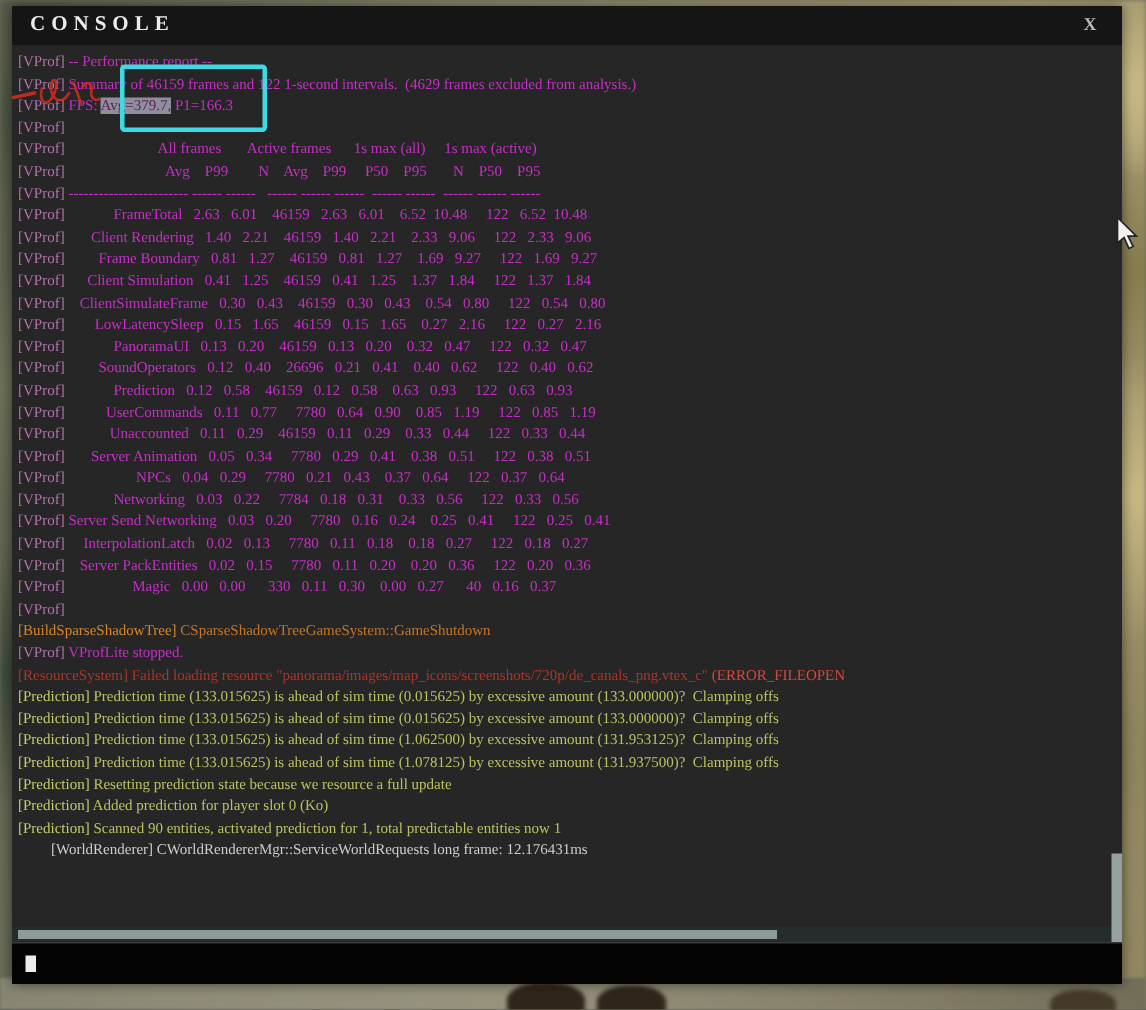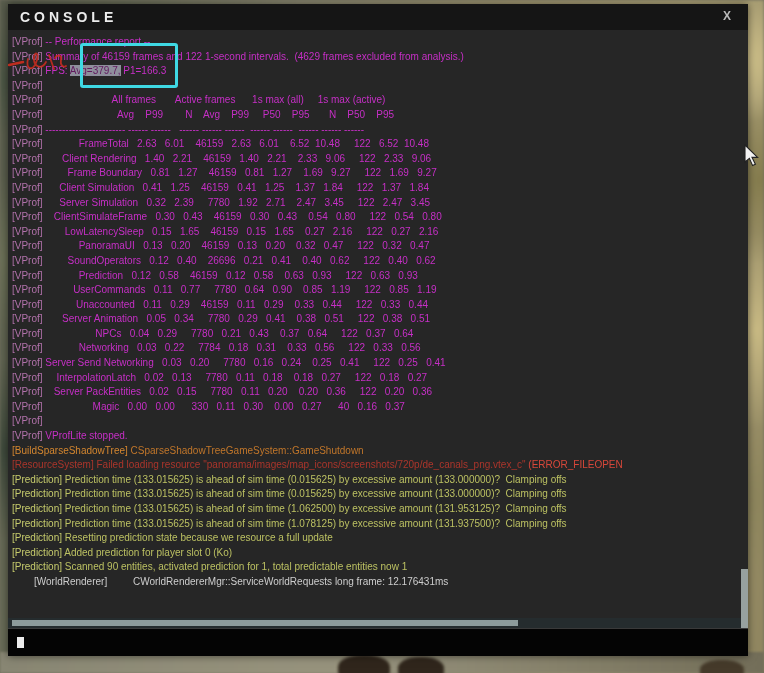--- a/index.html
+++ b/index.html
@@ -1,17 +1,17 @@
 <!DOCTYPE html>
 <html style="--c-magenta: #c62fc6; --c-mauve: #b272ab; --c-orange: #c1762a; --c-orange_bright: #d4862f; --c-red: #ab352b; --c-red_bright: #d8473a; --c-green: #bcc162; --c-green_bright: #c7cc6c; --c-white: #cdcdcd; --c-cyan_box: #3fd9e4; --c-selection_bg: #8f8f9c; --c-selection_text: #611a5e; --c-annotation_red: #cf2d1f;"><head>
 <meta charset="utf-8">
 <style>
   html,body{margin:0;padding:0;background:#6f6d5e;}
   .stage{position:relative;width:764px;height:673px;overflow:hidden;
-         font-family:Liberation Sans, sans-serif;}
+         font-family:Liberation Serif, serif;}
   
   .bg{position:absolute;inset:0;
       background:
         radial-gradient(120px 90px at 735px 60px, #d3c48c 0%, rgba(211,196,140,0) 70%),
         radial-gradient(90px 120px at 760px 180px, #857c4e 0%, rgba(133,124,78,0) 70%),
         radial-gradient(110px 140px at 755px 330px, #c9ba84 0%, rgba(201,186,132,0) 70%),
         radial-gradient(100px 120px at 750px 500px, #8d855c 0%, rgba(141,133,92,0) 70%),
         radial-gradient(120px 80px at 10px 80px, #4c5645 0%, rgba(76,86,69,0) 70%),
         radial-gradient(100px 120px at 0px 260px, #6d7258 0%, rgba(109,114,88,0) 70%),
         radial-gradient(110px 130px at 5px 450px, #3f4a3c 0%, rgba(63,74,60,0) 70%),
@@ -34,21 +34,21 @@
   .close{position:absolute;right:14px;top:5px;color:#b9b9b9;font-size:12px;font-weight:bold;
          cursor:default;padding:0 3px;}
   .log{position:absolute;left:0;top:26px;width:748px;height:588px;overflow:hidden;
        padding:5px 0 0 4px;box-sizing:border-box;}
   .ln{white-space:pre;font-size:10px;line-height:14.6px;height:14.6px;}
   .pfx-vprof{color:var(--c-mauve);}
   .msg-magenta{color:var(--c-magenta);}
   .m-orange .pfx{color:var(--c-orange_bright);} .m-orange .msg{color:var(--c-orange);}
   .m-red .pfx{color:var(--c-red);} .m-red .msg{color:var(--c-red);} .m-red .tail{color:var(--c-red_bright);}
   .m-green .pfx{color:var(--c-green_bright);} .m-green .msg{color:var(--c-green);}
-  .m-white .pfx{color:var(--c-white);margin-left:22px;} .m-white .msg{color:var(--c-white);margin-left:23px;}
+  .m-white .pfx{color:var(--c-white);margin-left:22px;} .m-white .msg{color:var(--c-white);}
   .sel{background:var(--c-selection_bg);color:var(--c-selection_text);}
 
   
   .hibox{position:absolute;left:72px;top:39px;width:92px;height:39px;
          border:3px solid var(--c-cyan_box);border-radius:3px;pointer-events:none;}
   .scribble{position:absolute;left:0px;top:42px;pointer-events:none;}
 
   
   .hscroll{position:absolute;left:0;top:614px;width:740px;height:10px;background:#252c2e;}
   .hthumb{position:absolute;left:4px;top:2px;width:506px;height:6px;background:#8d9b9b;}
@@ -80,38 +80,37 @@
         <div class="ln "><span class="pfx-vprof">[VProf] </span><span class="msg-magenta">Summary of 46159 frames and 122 1-second intervals.  (4629 frames excluded from analysis.)</span></div>
         <div class="ln "><span class="pfx-vprof">[VProf] </span><span class="msg-magenta">FPS: </span><span class="msg-magenta sel">Avg=379.7,</span><span class="msg-magenta"> P1=166.3</span></div>
         <div class="ln "><span class="pfx-vprof">[VProf] </span></div>
         <div class="ln "><span class="pfx-vprof">[VProf] </span><span class="msg-magenta">                        All frames       Active frames      1s max (all)     1s max (active)    </span></div>
         <div class="ln "><span class="pfx-vprof">[VProf] </span><span class="msg-magenta">                          Avg    P99        N    Avg    P99     P50    P95       N    P50    P95</span></div>
         <div class="ln "><span class="pfx-vprof">[VProf] </span><span class="msg-magenta">------------------------ ------ ------   ------ ------ ------  ------ ------  ------ ------ ------</span></div>
         <div class="ln "><span class="pfx-vprof">[VProf] </span><span class="msg-magenta">            FrameTotal   2.63   6.01    46159   2.63   6.01    6.52  10.48     122   6.52  10.48</span></div>
         <div class="ln "><span class="pfx-vprof">[VProf] </span><span class="msg-magenta">      Client Rendering   1.40   2.21    46159   1.40   2.21    2.33   9.06     122   2.33   9.06</span></div>
         <div class="ln "><span class="pfx-vprof">[VProf] </span><span class="msg-magenta">        Frame Boundary   0.81   1.27    46159   0.81   1.27    1.69   9.27     122   1.69   9.27</span></div>
         <div class="ln "><span class="pfx-vprof">[VProf] </span><span class="msg-magenta">     Client Simulation   0.41   1.25    46159   0.41   1.25    1.37   1.84     122   1.37   1.84</span></div>
-        <div class="ln "><span class="pfx-vprof">[VProf] </span><span class="msg-magenta">     Server Simulation   0.32   2.39     7780   1.92   2.71    2.47   3.45     122   2.47   3.45</span></div>
         <div class="ln "><span class="pfx-vprof">[VProf] </span><span class="msg-magenta">   ClientSimulateFrame   0.30   0.43    46159   0.30   0.43    0.54   0.80     122   0.54   0.80</span></div>
         <div class="ln "><span class="pfx-vprof">[VProf] </span><span class="msg-magenta">       LowLatencySleep   0.15   1.65    46159   0.15   1.65    0.27   2.16     122   0.27   2.16</span></div>
         <div class="ln "><span class="pfx-vprof">[VProf] </span><span class="msg-magenta">            PanoramaUI   0.13   0.20    46159   0.13   0.20    0.32   0.47     122   0.32   0.47</span></div>
         <div class="ln "><span class="pfx-vprof">[VProf] </span><span class="msg-magenta">        SoundOperators   0.12   0.40    26696   0.21   0.41    0.40   0.62     122   0.40   0.62</span></div>
         <div class="ln "><span class="pfx-vprof">[VProf] </span><span class="msg-magenta">            Prediction   0.12   0.58    46159   0.12   0.58    0.63   0.93     122   0.63   0.93</span></div>
         <div class="ln "><span class="pfx-vprof">[VProf] </span><span class="msg-magenta">          UserCommands   0.11   0.77     7780   0.64   0.90    0.85   1.19     122   0.85   1.19</span></div>
         <div class="ln "><span class="pfx-vprof">[VProf] </span><span class="msg-magenta">           Unaccounted   0.11   0.29    46159   0.11   0.29    0.33   0.44     122   0.33   0.44</span></div>
         <div class="ln "><span class="pfx-vprof">[VProf] </span><span class="msg-magenta">      Server Animation   0.05   0.34     7780   0.29   0.41    0.38   0.51     122   0.38   0.51</span></div>
         <div class="ln "><span class="pfx-vprof">[VProf] </span><span class="msg-magenta">                  NPCs   0.04   0.29     7780   0.21   0.43    0.37   0.64     122   0.37   0.64</span></div>
         <div class="ln "><span class="pfx-vprof">[VProf] </span><span class="msg-magenta">            Networking   0.03   0.22     7784   0.18   0.31    0.33   0.56     122   0.33   0.56</span></div>
         <div class="ln "><span class="pfx-vprof">[VProf] </span><span class="msg-magenta">Server Send Networking   0.03   0.20     7780   0.16   0.24    0.25   0.41     122   0.25   0.41</span></div>
         <div class="ln "><span class="pfx-vprof">[VProf] </span><span class="msg-magenta">    InterpolationLatch   0.02   0.13     7780   0.11   0.18    0.18   0.27     122   0.18   0.27</span></div>
         <div class="ln "><span class="pfx-vprof">[VProf] </span><span class="msg-magenta">   Server PackEntities   0.02   0.15     7780   0.11   0.20    0.20   0.36     122   0.20   0.36</span></div>
         <div class="ln "><span class="pfx-vprof">[VProf] </span><span class="msg-magenta">                 Magic   0.00   0.00      330   0.11   0.30    0.00   0.27      40   0.16   0.37</span></div>
         <div class="ln "><span class="pfx-vprof">[VProf] </span></div>
+        <div class="ln m-orange"><span class="pfx">[BuildSparseShadowTree] </span><span class="msg">CSparseShadowTreeGameSystem::GameShutdown</span></div>
         <div class="ln "><span class="pfx-vprof">[VProf] </span><span class="msg-magenta">VProfLite stopped.</span></div>
-        <div class="ln m-orange"><span class="pfx">[BuildSparseShadowTree] </span><span class="msg">CSparseShadowTreeGameSystem::GameShutdown</span></div>
         <div class="ln m-red"><span class="pfx">[ResourceSystem] </span><span class="msg">Failed loading resource "panorama/images/map_icons/screenshots/720p/de_canals_png.vtex_c" </span><span class="tail">(ERROR_FILEOPEN</span></div>
         <div class="ln m-green"><span class="pfx">[Prediction] </span><span class="msg">Prediction time (133.015625) is ahead of sim time (0.015625) by excessive amount (133.000000)?  Clamping offs</span></div>
         <div class="ln m-green"><span class="pfx">[Prediction] </span><span class="msg">Prediction time (133.015625) is ahead of sim time (0.015625) by excessive amount (133.000000)?  Clamping offs</span></div>
         <div class="ln m-green"><span class="pfx">[Prediction] </span><span class="msg">Prediction time (133.015625) is ahead of sim time (1.062500) by excessive amount (131.953125)?  Clamping offs</span></div>
         <div class="ln m-green"><span class="pfx">[Prediction] </span><span class="msg">Prediction time (133.015625) is ahead of sim time (1.078125) by excessive amount (131.937500)?  Clamping offs</span></div>
         <div class="ln m-green"><span class="pfx">[Prediction] </span><span class="msg">Resetting prediction state because we resource a full update</span></div>
         <div class="ln m-green"><span class="pfx">[Prediction] </span><span class="msg">Added prediction for player slot 0 (Ko)</span></div>
         <div class="ln m-green"><span class="pfx">[Prediction] </span><span class="msg">Scanned 90 entities, activated prediction for 1, total predictable entities now 1</span></div>
         <div class="ln m-white"><span class="pfx">[WorldRenderer] </span><span class="msg">CWorldRendererMgr::ServiceWorldRequests long frame: 12.176431ms</span></div>
       </div>

